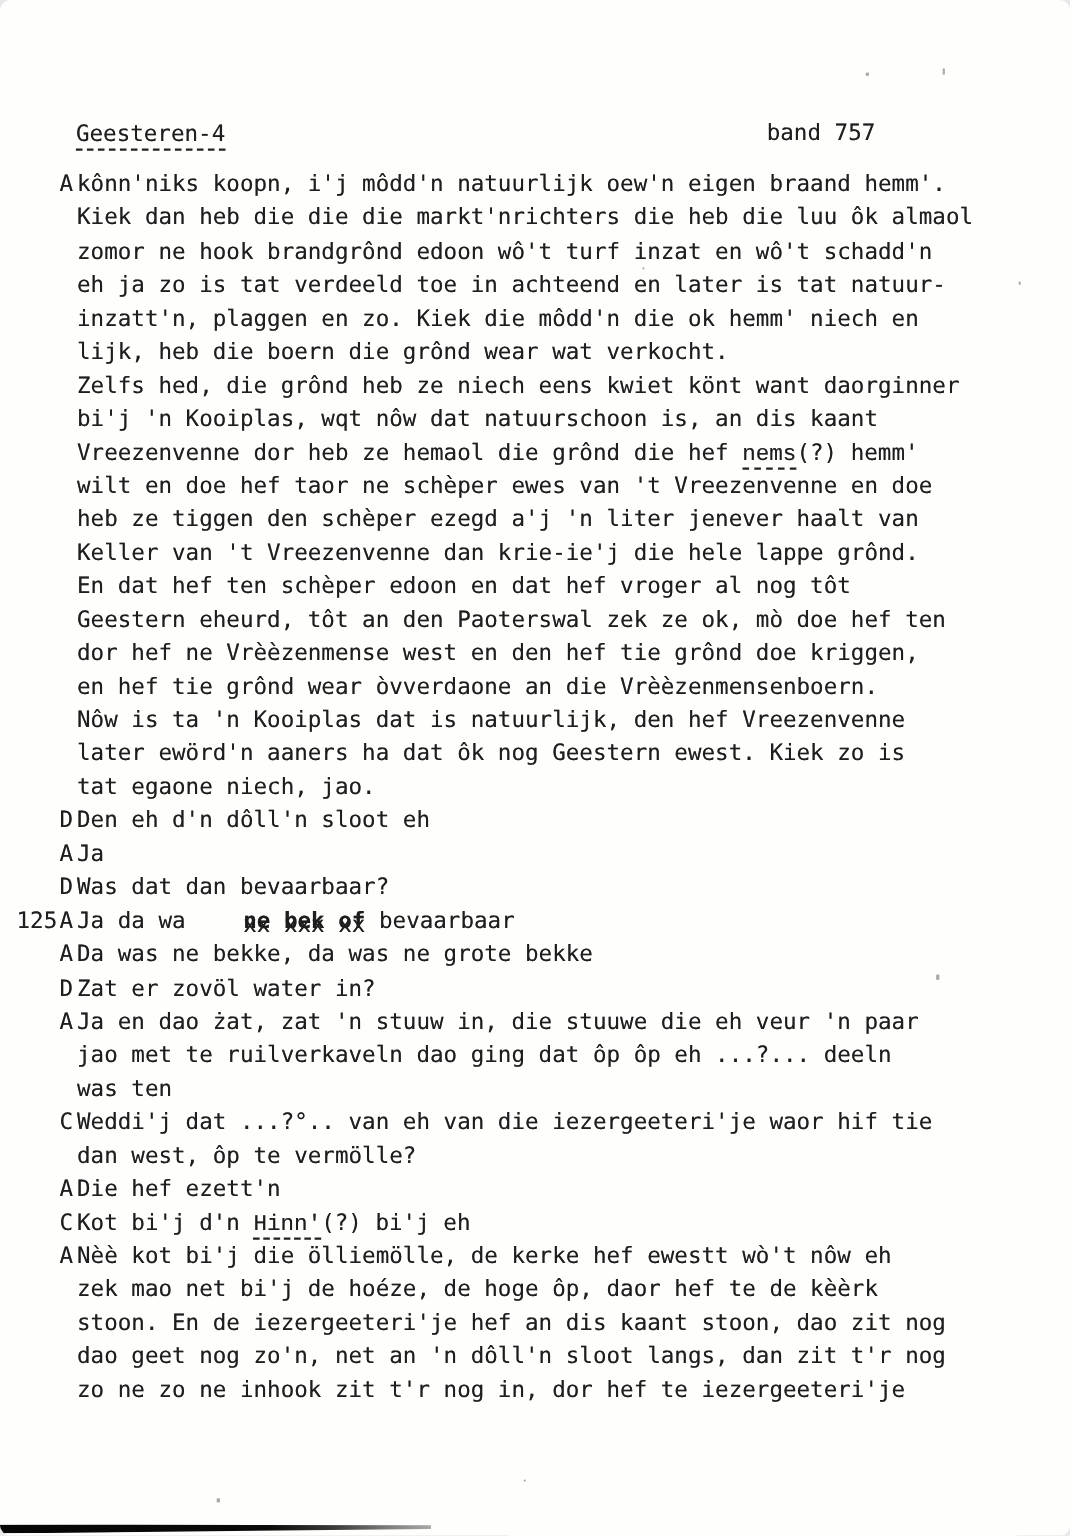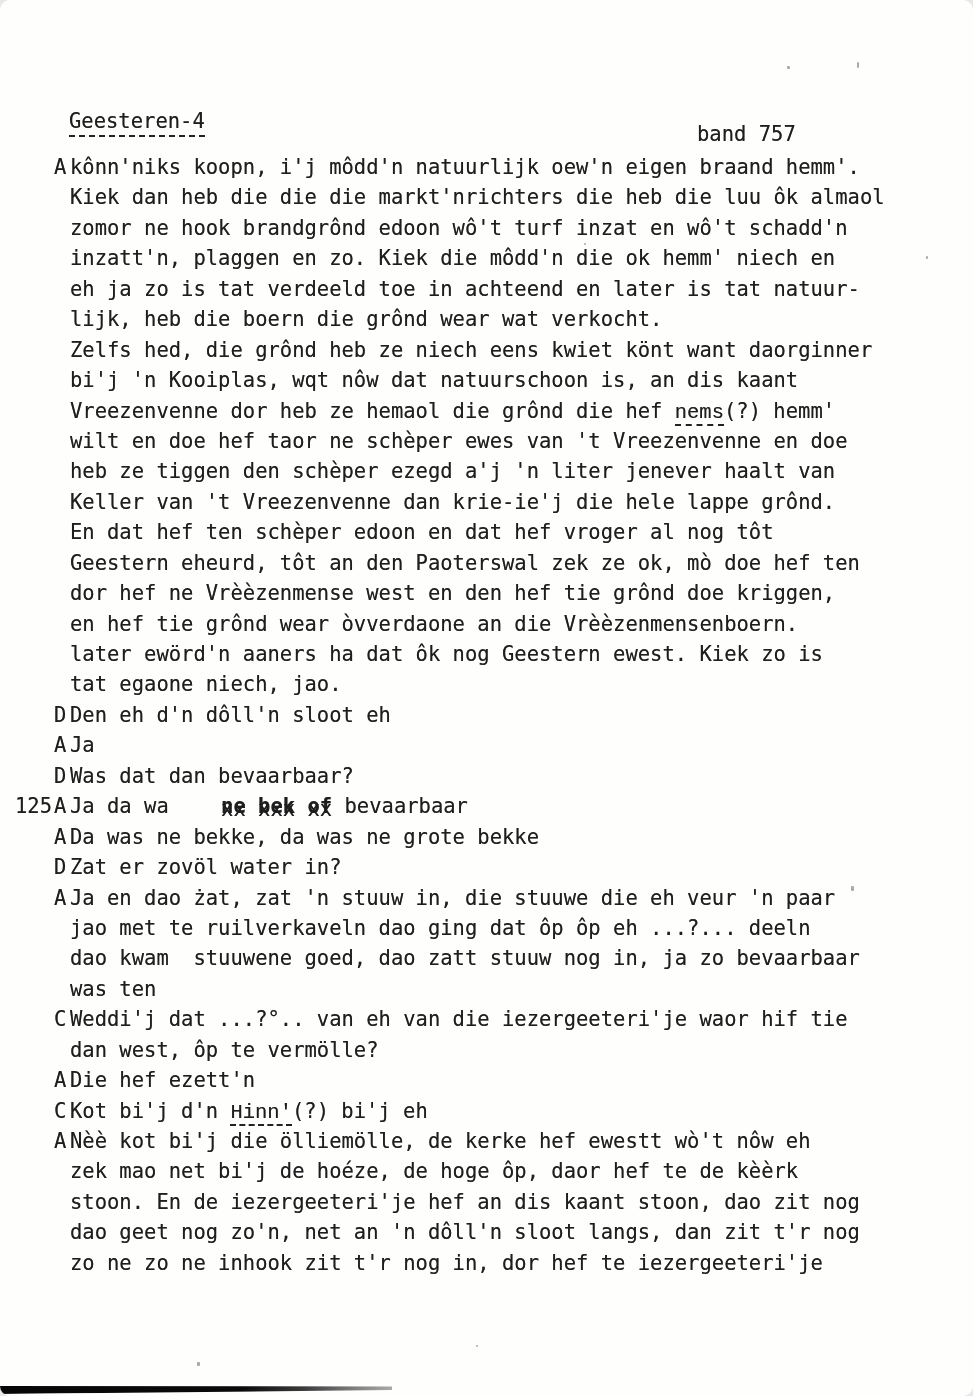--- a/index.html
+++ b/index.html
@@ -25,21 +25,21 @@
     top: 109px;
     font-size: 20.5px;
     line-height: 24px;
     border-bottom: 2.5px dashed #222;
     padding-bottom: 2px;
     white-space: pre;
   }
   .hdr-band {
     position: absolute;
     left: 697px;
-    top: 122px;
+    top: 108px;
     font-size: 20.5px;
     line-height: 24px;
     white-space: pre;
   }
   #transcript {
     position: absolute;
     left: 54px;
     top: 152px;
     font-size: 20.5px;
   }
@@ -99,33 +99,34 @@
 
   <div class="hdr-title">Geesteren-4</div>
 
   <div class="hdr-band">band 757</div>
 
   <div id="transcript">
       <div class="block">
         <div class="line"><span class="speaker">A</span>kônn'niks koopn, i'j môdd'n natuurlijk oew'n eigen braand hemm'.</div>
         <div class="line"><span class="speaker"></span>Kiek dan heb die die die markt'nrichters die heb die luu ôk almaol</div>
         <div class="line"><span class="speaker"></span>zomor ne hook brandgrônd edoon wô't turf inzat en wô't schadd'n</div>
+        <div class="line"><span class="speaker"></span>eh ja zo is tat verdeeld toe in achteend en later is tat natuur-</div>
         <div class="line"><span class="speaker"></span>inzatt'n, plaggen en zo. Kiek die môdd'n die ok hemm' niech en</div>
-        <div class="line"><span class="speaker"></span>eh ja zo is tat verdeeld toe in achteend en later is tat natuur-</div>
         <div class="line"><span class="speaker"></span>lijk, heb die boern die grônd wear wat verkocht.</div>
         <div class="line"><span class="speaker"></span>Zelfs hed, die grônd heb ze niech eens kwiet könt want daorginner</div>
         <div class="line"><span class="speaker"></span>bi'j 'n Kooiplas, wqt nôw dat natuurschoon is, an dis kaant</div>
         <div class="line"><span class="speaker"></span>Vreezenvenne dor heb ze hemaol die grônd die hef <span class="seg-dashed">nems</span>(?) hemm'</div>
         <div class="line"><span class="speaker"></span>wilt en doe hef taor ne schèper ewes van 't Vreezenvenne en doe</div>
         <div class="line"><span class="speaker"></span>heb ze tiggen den schèper ezegd a'j 'n liter jenever haalt van</div>
         <div class="line"><span class="speaker"></span>Keller van 't Vreezenvenne dan krie-ie'j die hele lappe grônd.</div>
         <div class="line"><span class="speaker"></span>En dat hef ten schèper edoon en dat hef vroger al nog tôt</div>
         <div class="line"><span class="speaker"></span>Geestern eheurd, tôt an den Paoterswal zek ze ok, mò doe hef ten</div>
         <div class="line"><span class="speaker"></span>dor hef ne Vrèèzenmense west en den hef tie grônd doe kriggen,</div>
         <div class="line"><span class="speaker"></span>en hef tie grônd wear òvverdaone an die Vrèèzenmensenboern.</div>
+        <div class="line"><span class="speaker"></span>Nôw is ta 'n Kooiplas dat is natuurlijk, den hef Vreezenvenne</div>
         <div class="line"><span class="speaker"></span>later ewörd'n aaners ha dat ôk nog Geestern ewest. Kiek zo is</div>
         <div class="line"><span class="speaker"></span>tat egaone niech, jao.</div>
       </div>
       <div class="block">
         <div class="line"><span class="speaker">D</span>Den eh d'n dôll'n sloot eh</div>
       </div>
       <div class="block">
         <div class="line"><span class="speaker">A</span>Ja</div>
       </div>
       <div class="block">
@@ -136,21 +137,20 @@
       </div>
       <div class="block">
         <div class="line"><span class="speaker">A</span>Da was ne bekke, da was ne grote bekke</div>
       </div>
       <div class="block">
         <div class="line"><span class="speaker">D</span>Zat er zovöl water in?</div>
       </div>
       <div class="block">
         <div class="line"><span class="speaker">A</span>Ja en dao żat, zat 'n stuuw in, die stuuwe die eh veur 'n paar</div>
         <div class="line"><span class="speaker"></span>jao met te ruilverkaveln dao ging dat ôp ôp eh ...?... deeln</div>
-        <div class="line"><span class="speaker"></span>dao kwam  stuuwene goed, dao zatt stuuw nog in, ja zo bevaarbaar</div>
         <div class="line"><span class="speaker"></span>was ten</div>
       </div>
       <div class="block">
         <div class="line"><span class="speaker">C</span>Weddi'j dat ...?°.. van eh van die iezergeeteri'je waor hif tie</div>
         <div class="line"><span class="speaker"></span>dan west, ôp te vermölle?</div>
       </div>
       <div class="block">
         <div class="line"><span class="speaker">A</span>Die hef ezett'n</div>
       </div>
       <div class="block">

